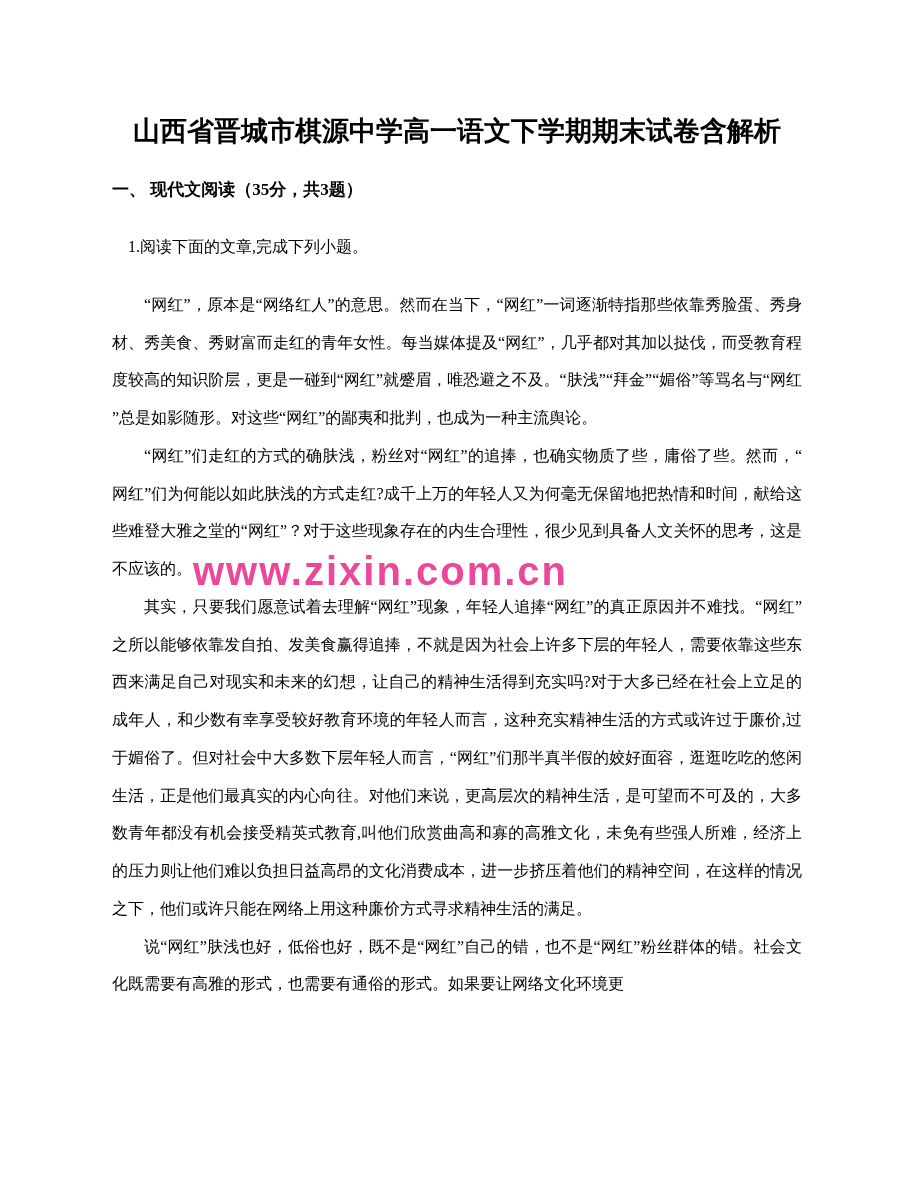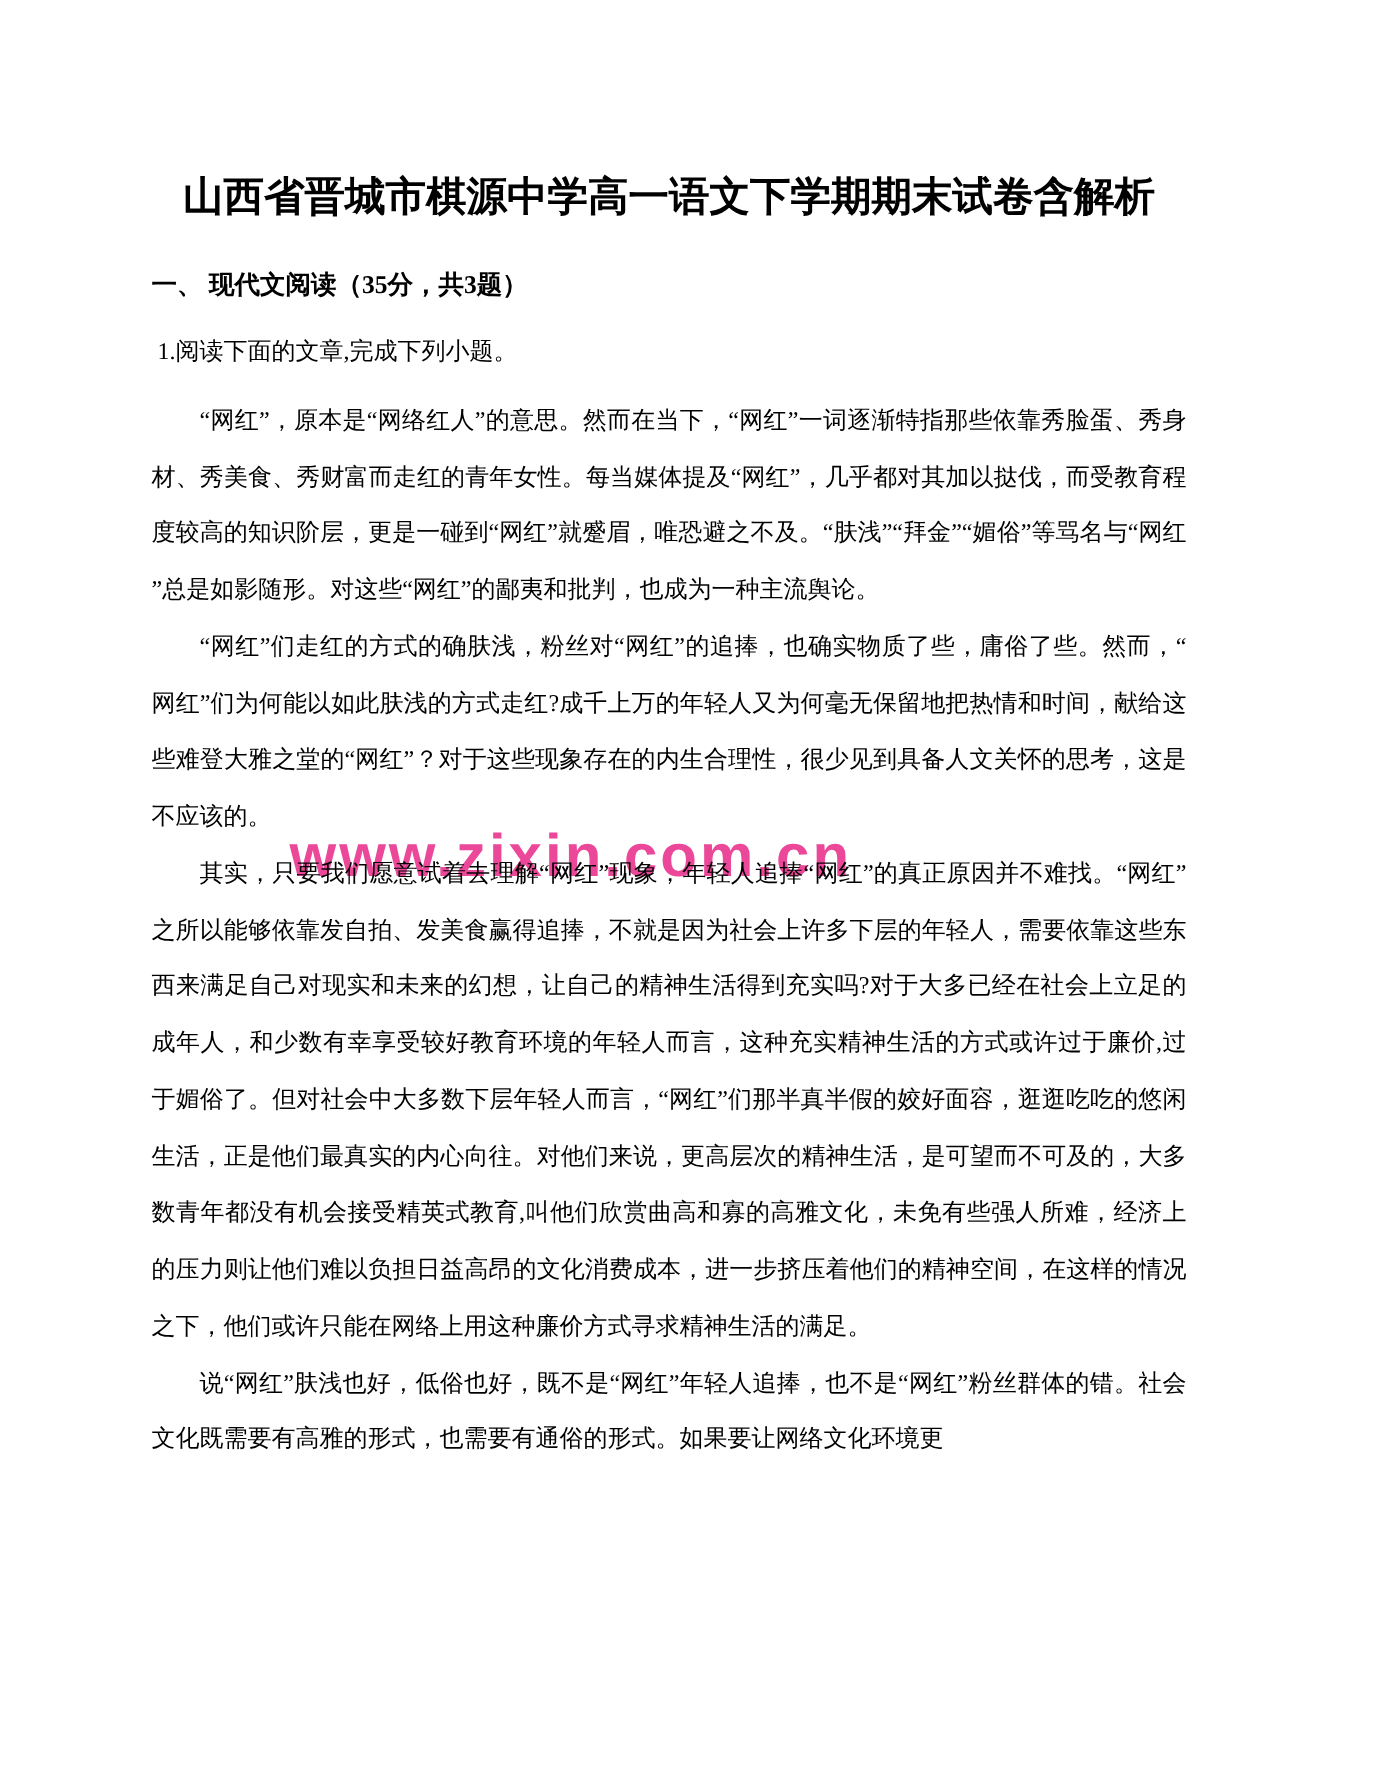--- a/index.html
+++ b/index.html
@@ -32,21 +32,21 @@
     letter-spacing: 2px;
     color: #ec4899;
     white-space: nowrap;
     user-select: none;
     pointer-events: none;
     z-index: 0;
   }
   
   .content {
     position: absolute;
-    left: 101px;
+    left: 112px;
     top: 0;
     width: 690px;
     z-index: 1;
   }
   .doc-title {
     margin: 0;
     padding-top: 112px;
     font-size: 27px;
     font-weight: 700;
     line-height: 1.48;
@@ -55,21 +55,21 @@
   }
   .section-heading {
     margin: 0;
     padding-top: 24px;
     font-size: 17px;
     font-weight: 700;
     line-height: 1.6;
     text-align: left;
   }
   .question-line {
-    margin: 4px;
+    margin: 16px;
     padding-top: 16px;
     font-size: 16px;
     line-height: 1.55;
     text-align: left;
   }
   .para {
     margin: 0;
     font-size: 16px;
     line-height: 2.36;
     text-align: justify;
@@ -101,16 +101,16 @@
 
     <p class="question-line">1.阅读下面的文章,完成下列小题。</p>
 
     <p class="para first-body">“网红”，原本是“网络红人”的意思。然而在当下，“网红”一词逐渐特指那些依靠秀脸蛋、秀身材、秀美食、秀财富而走红的青年女性。每当媒体提及“网红”，几乎都对其加以挞伐，而受教育程度较高的知识阶层，更是一碰到“网红”就蹙眉，唯恐避之不及。“肤浅”“拜金”“媚俗”等骂名与“网红”总是如影随形。对这些“网红”的鄙夷和批判，也成为一种主流舆论。</p>
 
     <p class="para">“网红”们走红的方式的确肤浅，粉丝对“网红”的追捧，也确实物质了些，庸俗了些。然而，“网红”们为何能以如此肤浅的方式走红?成千上万的年轻人又为何毫无保留地把热情和时间，献给这些难登大雅之堂的“网红”？对于这些现象存在的内生合理性，很少见到具备人文关怀的思考，这是不应该的。</p>
 
     <p class="para">其实，只要我们愿意试着去理解“网红”现象，年轻人追捧“网红”的真正原因并不难找。“网红”之所以能够依靠发自拍、发美食赢得追捧，不就是因为社会上许多下层的年轻人，需要依靠这些东西来满足自己对现实和未来的幻想，让自己的精神生活得到充实吗?对于大多已经在社会上立足的成年人，和少数有幸享受较好教育环境的年轻人而言，这种充实精神生活的方式或许过于廉价,过于媚俗了。但对社会中大多数下层年轻人而言，“网红”们那半真半假的姣好面容，逛逛吃吃的悠闲生活，正是他们最真实的内心向往。对他们来说，更高层次的精神生活，是可望而不可及的，大多数青年都没有机会接受精英式教育,叫他们欣赏曲高和寡的高雅文化，未免有些强人所难，经济上的压力则让他们难以负担日益高昂的文化消费成本，进一步挤压着他们的精神空间，在这样的情况之下，他们或许只能在网络上用这种廉价方式寻求精神生活的满足。</p>
 
 
-    <p class="para">说“网红”肤浅也好，低俗也好，既不是“网红”年轻人追捧，也不是“网红”粉丝群体的错。社会文化既需要有高雅的形式，也需要有通俗的形式。如果要让网络文化环境更</p>
+    <p class="para">说“网红”肤浅也好，低俗也好，既不是“网红”自己的错，也不是“网红”粉丝群体的错。社会文化既需要有高雅的形式，也需要有通俗的形式。如果要让网络文化环境更</p>
 
   </div>
 </div>
 
 </body></html>

